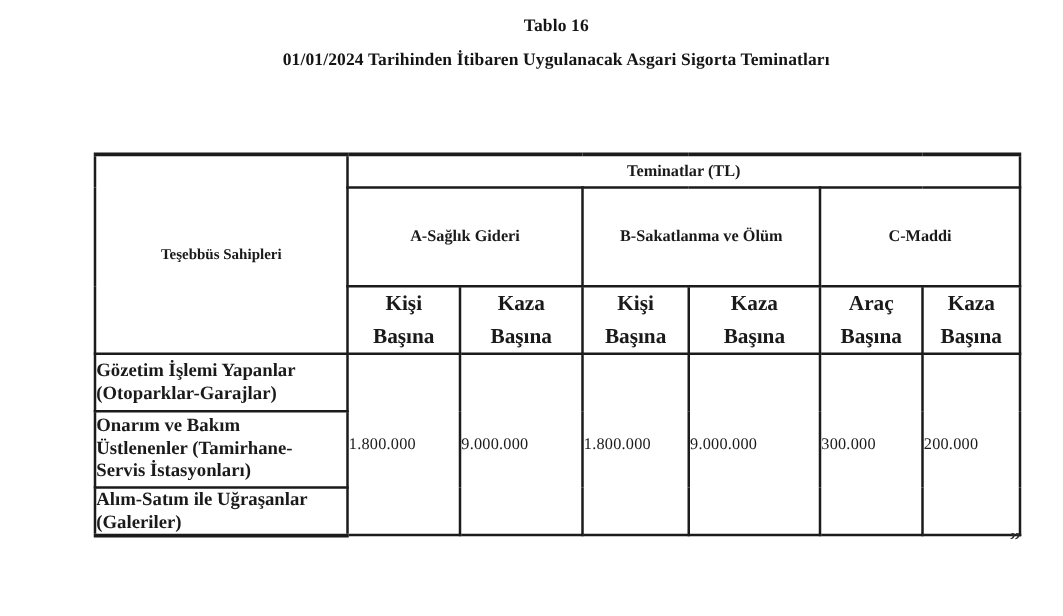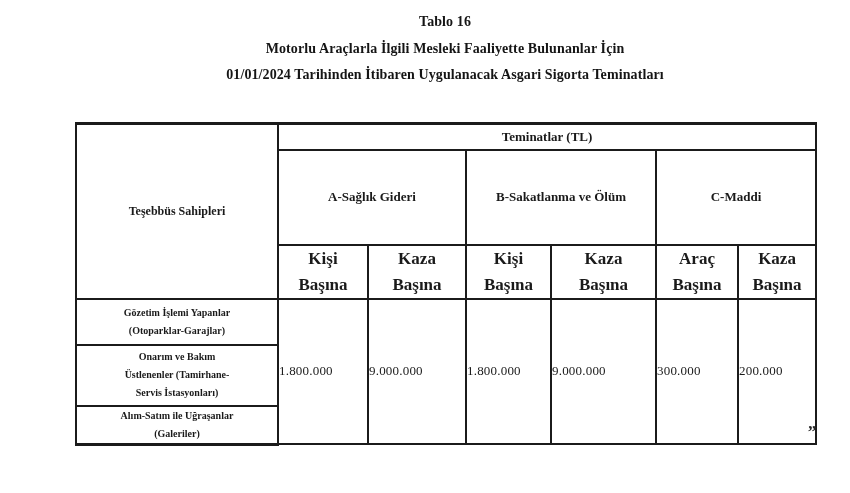--- a/index.html
+++ b/index.html
@@ -51,43 +51,43 @@
   }
   td.c-grouphead {
     text-align: center;
     vertical-align: middle;
     font-size: 13px;
     font-weight: 700;
     border-right-width: 3px;
     border-top-width: 3px;
   }
   tr.r-group { height: 26px; }
-  tr.r-cat   { height: 95px; border-radius: 18px; }
+  tr.r-cat   { height: 79px; border-radius: 18px; }
   tr.r-sub   { height: 54px; }
   tr.r-b1    { height: 46px; }
   tr.r-b2    { height: 61px; }
   tr.r-b3    { height: 35px; }
   td.c-cat {
     text-align: center;
     vertical-align: middle;
     font-size: 13px;
     font-weight: 600;
   }
   td.c-sub {
     text-align: center;
     vertical-align: middle;
     font-size: 17px;
     font-weight: 600;
     line-height: 26px;
     white-space: pre-line;
   }
   td.c-label {
-    text-align: center;
+    text-align: left;
     vertical-align: middle;
-    font-size: 10px;
+    font-size: 15px;
     font-weight: 600;
     line-height: 18px;
     padding: 2px 4px 2px 6px;
     white-space: pre-line;
     border-left-width: 3px;
   }
   td.c-val {
     text-align: left;
     vertical-align: middle;
     font-size: 13px;
@@ -107,21 +107,20 @@
     color: #2a2a2a;
   }
 </style>
 </head>
 <body>
 
 <div class="page">
 
   <div class="titles">
     <div>Tablo 16</div>
-    <div>Motorlu Araçlarla İlgili Mesleki Faaliyette Bulunanlar İçin</div>
     <div>01/01/2024 Tarihinden İtibaren Uygulanacak Asgari Sigorta Teminatları</div>
   </div>
 
   <table class="coverage">
     <colgroup>
       <col style="width:202px">
       <col style="width:90px">
       <col style="width:98px">
       <col style="width:85px">
       <col style="width:105px">

